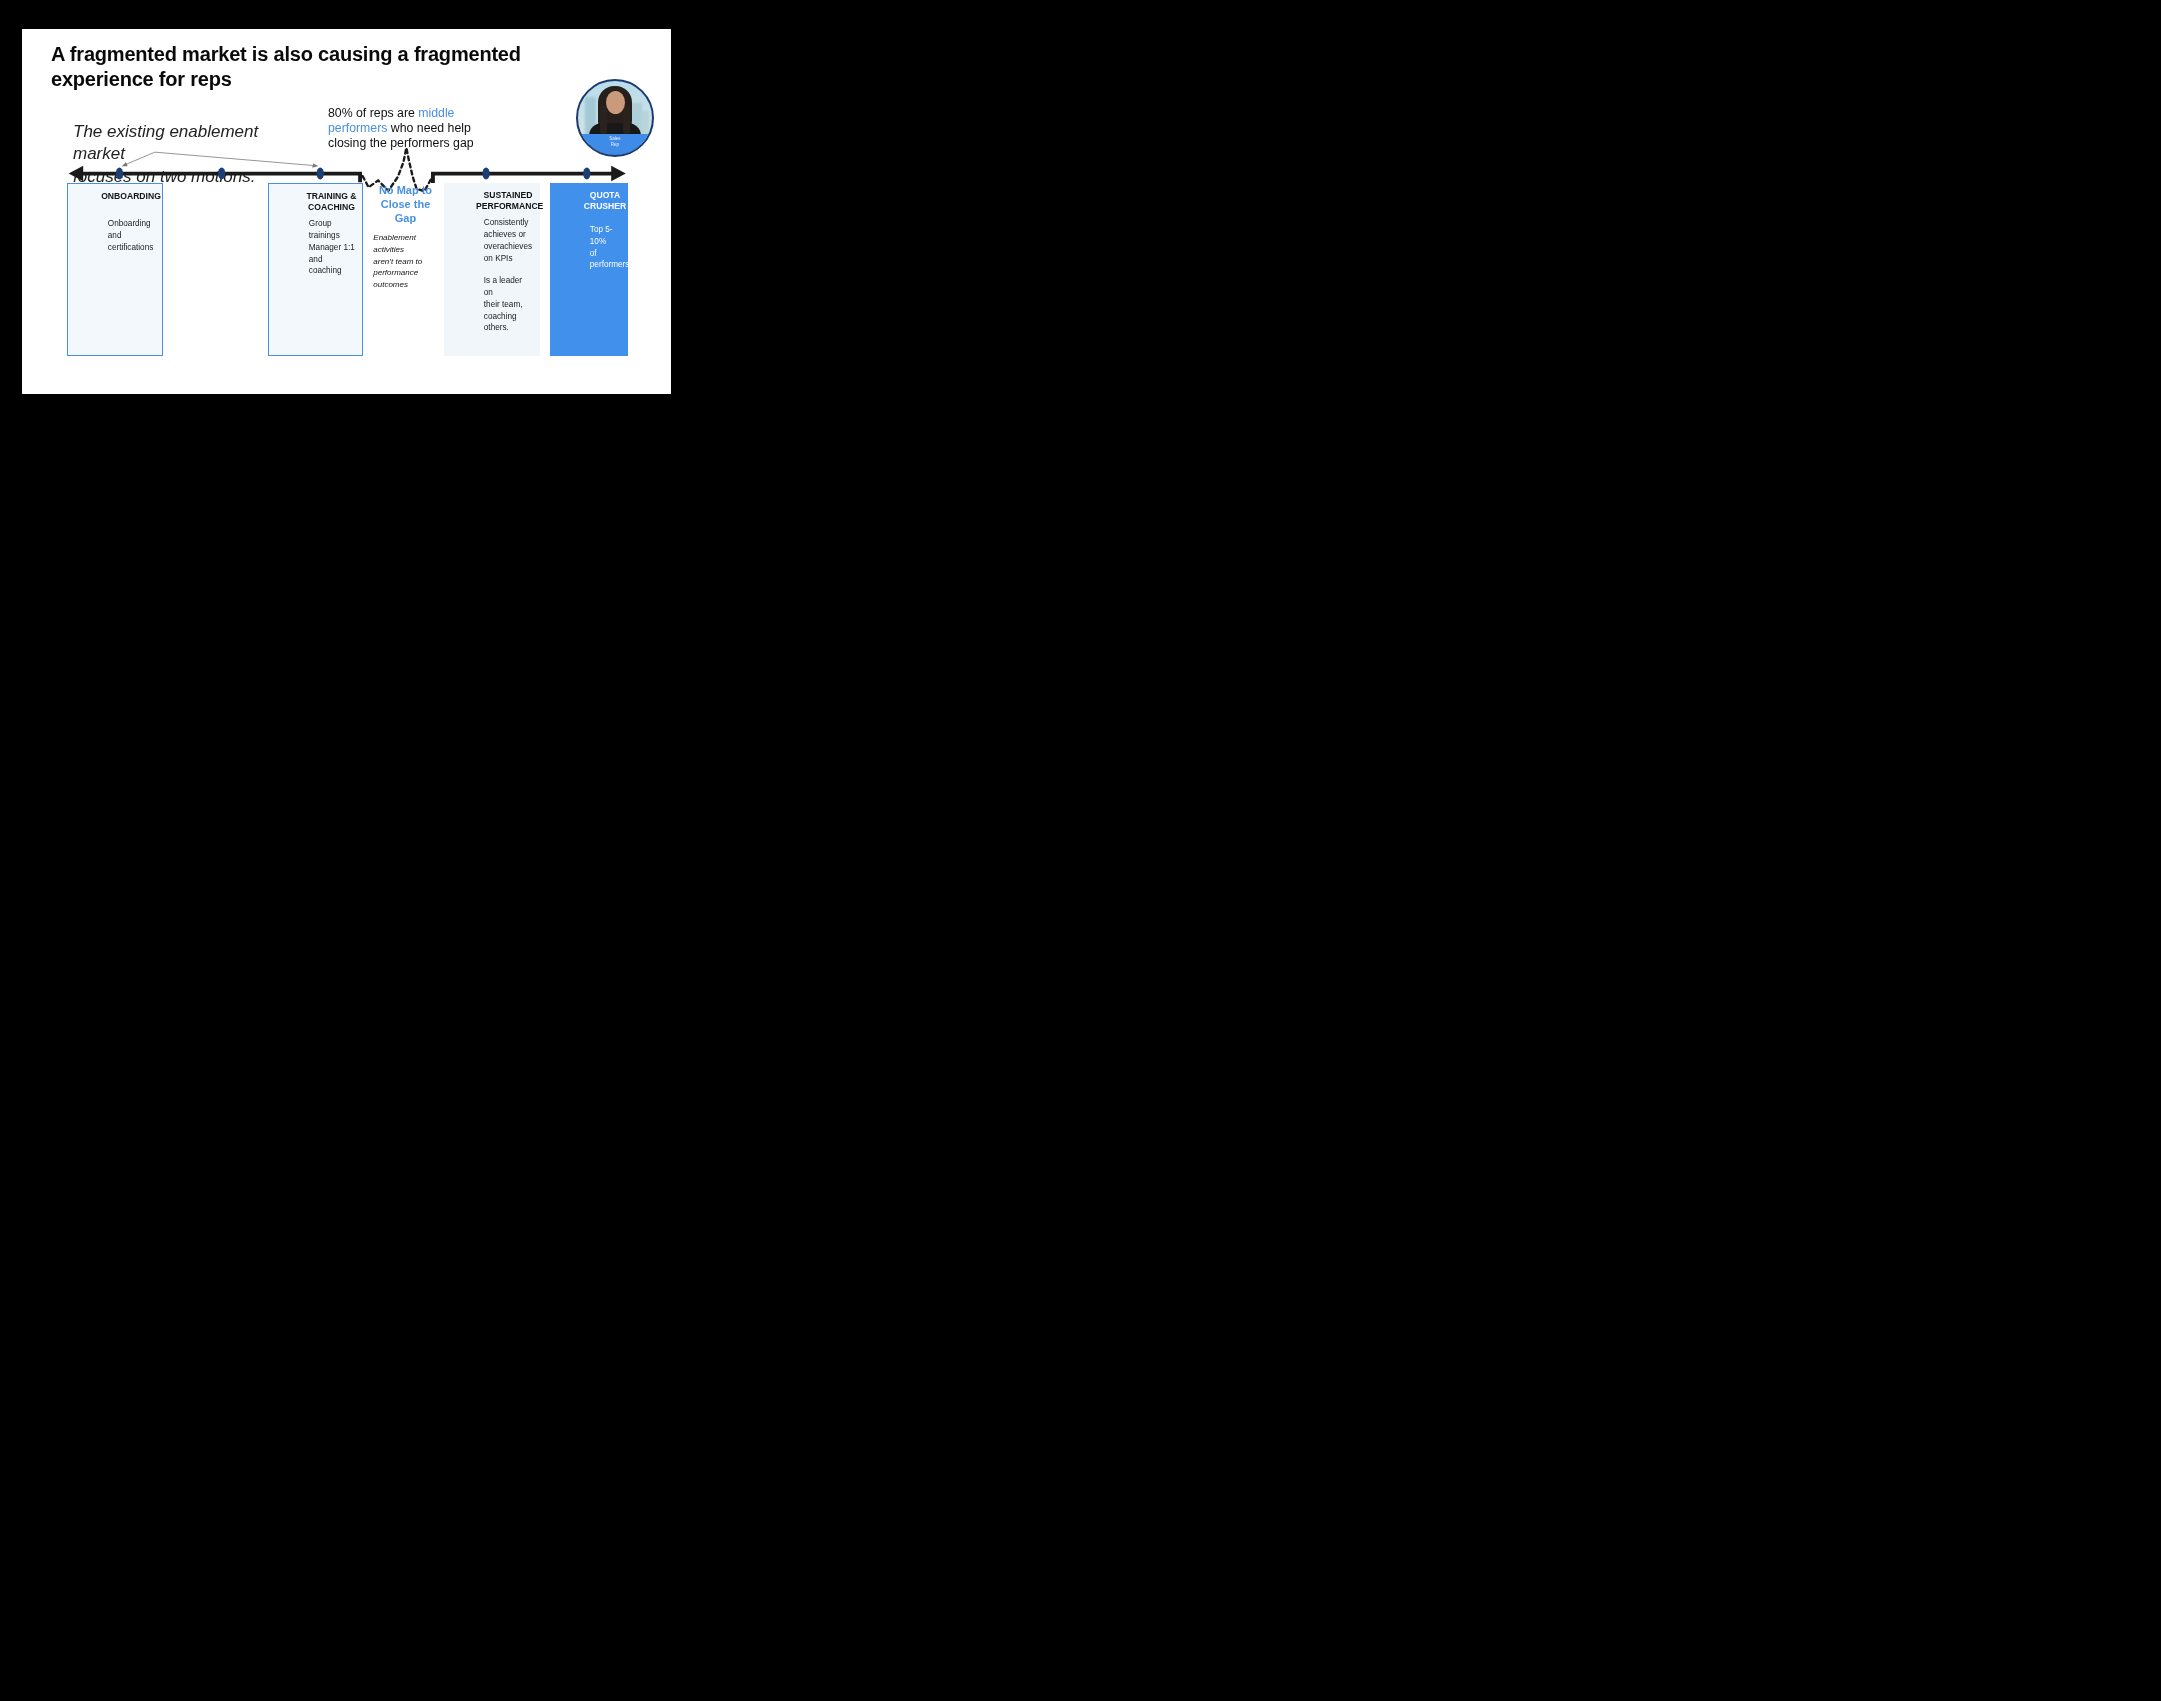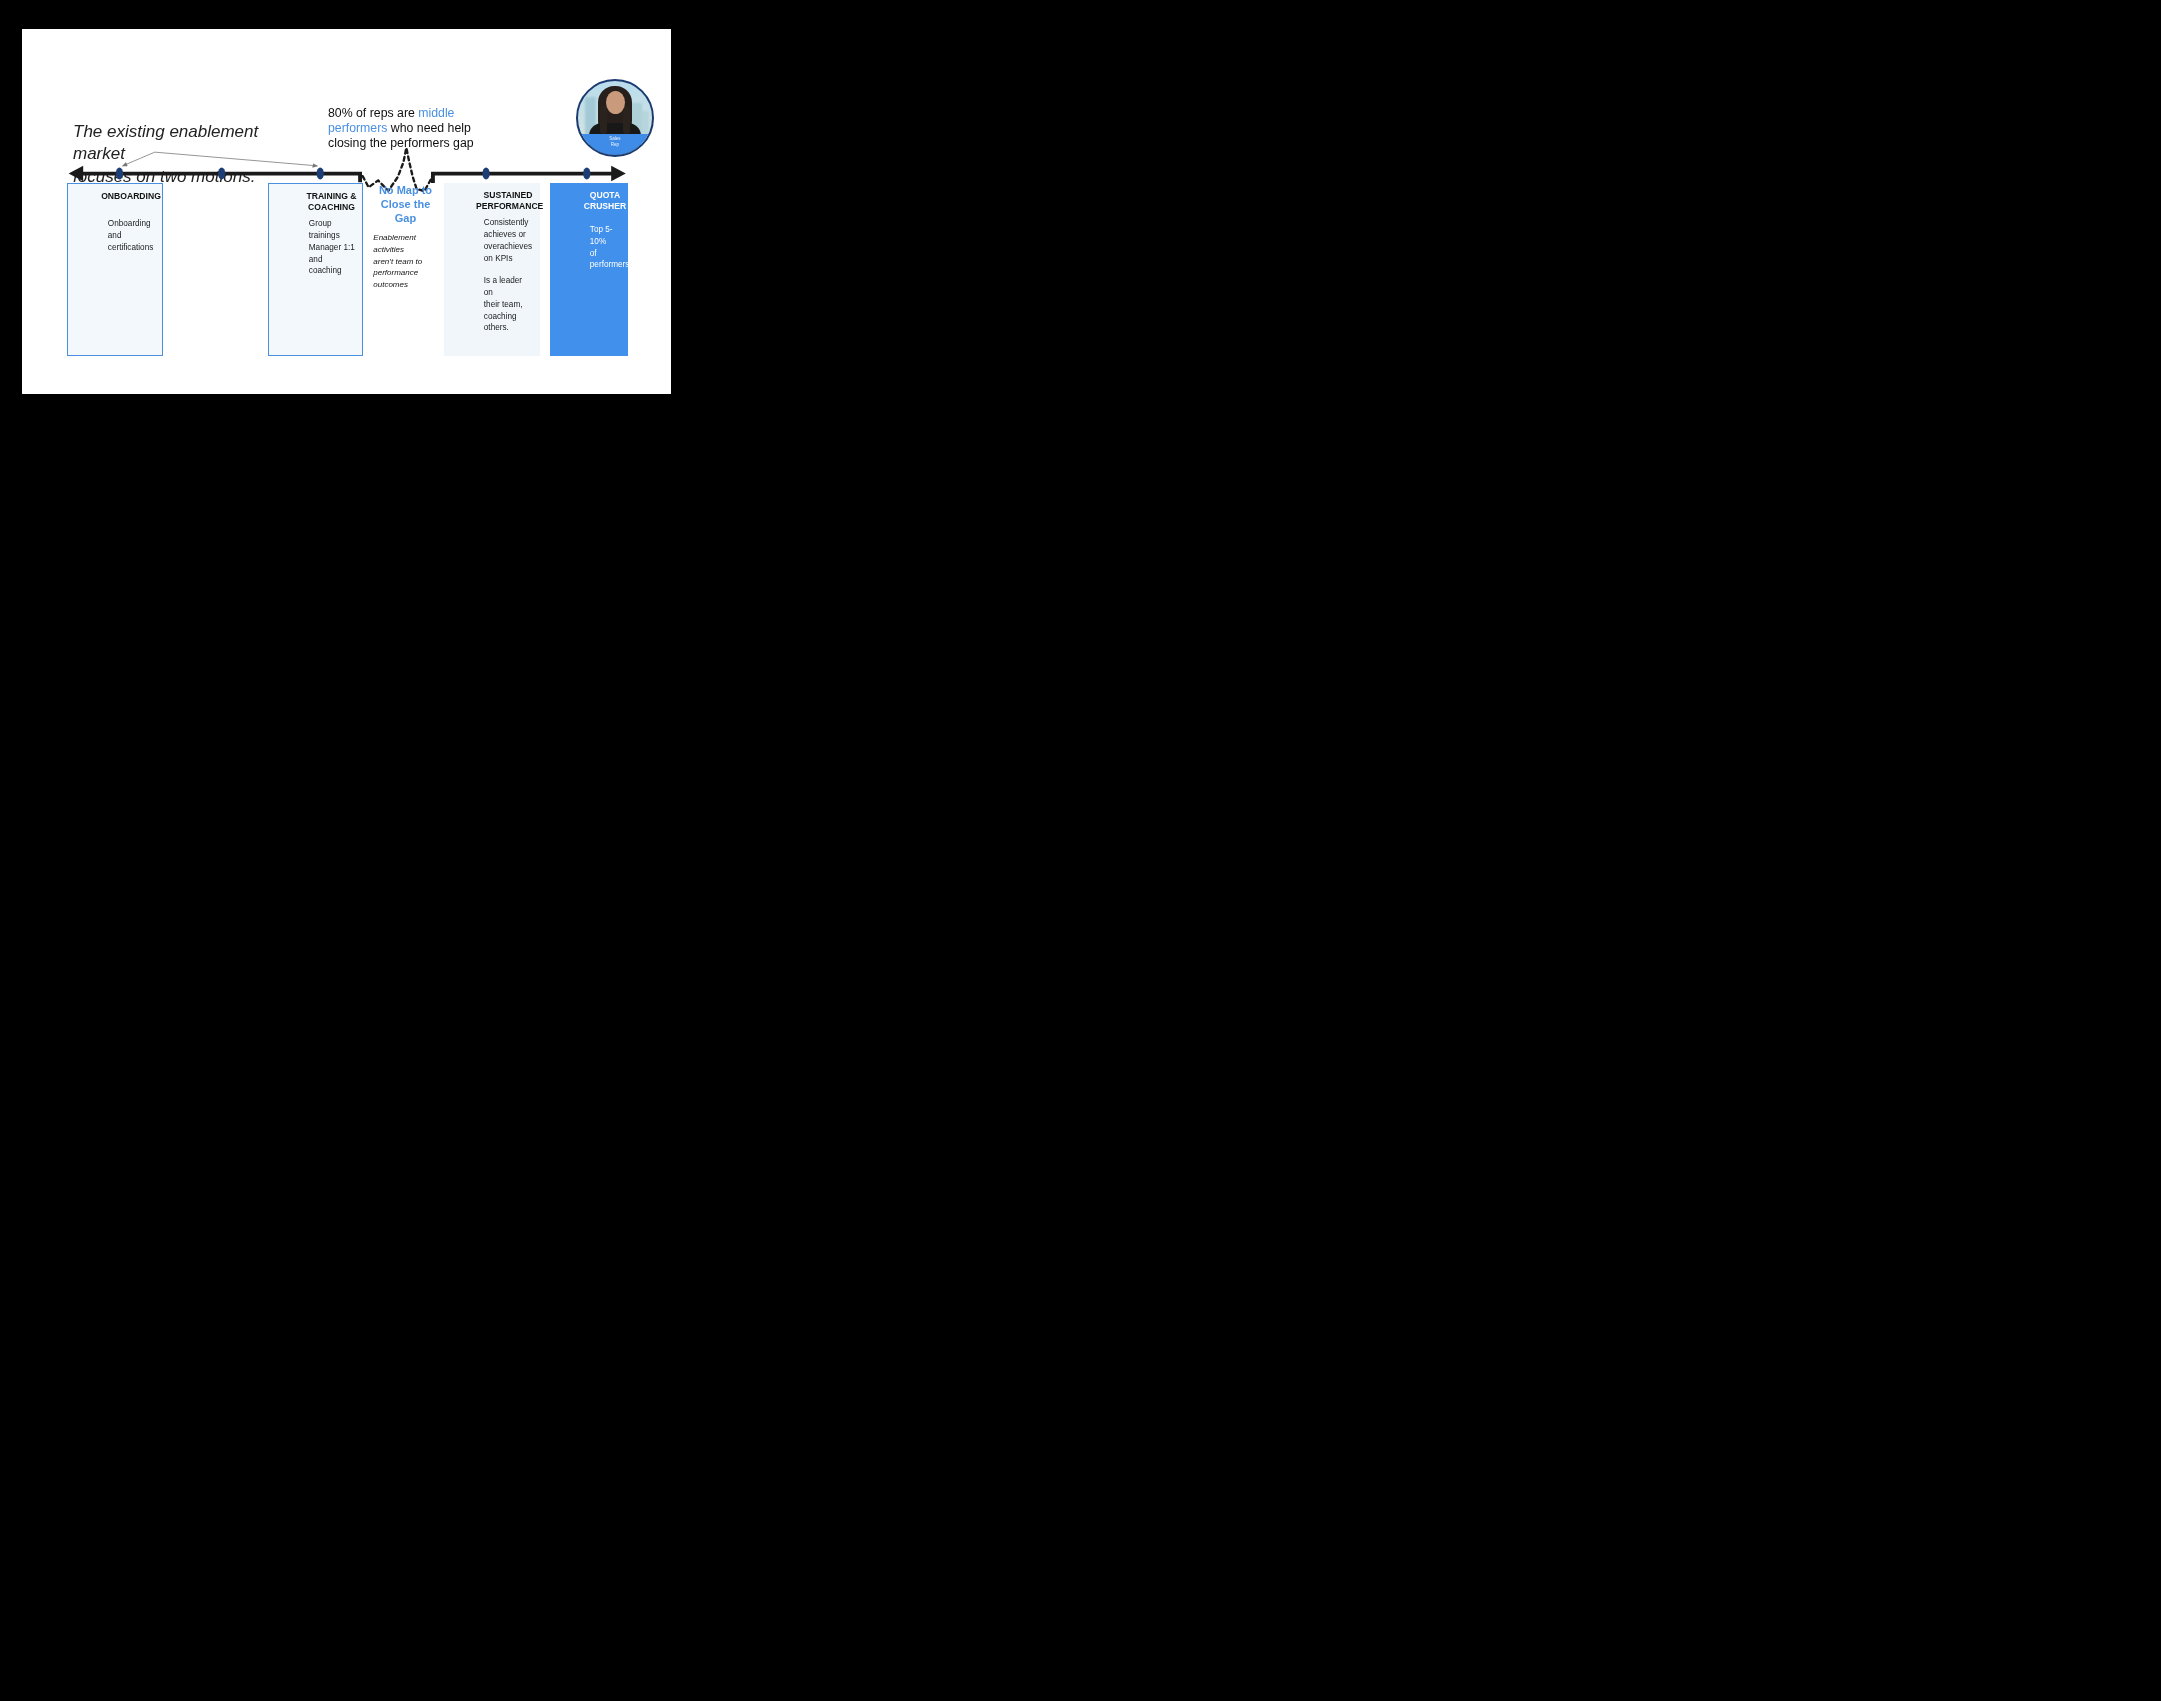--- a/index.html
+++ b/index.html
@@ -58,20 +58,22 @@
   .gapcol{position:absolute;left:347px;top:154px;width:73px;height:173px;}
   .gap-title{text-align:center;font-size:11px;font-weight:bold;color:#4A90E2;line-height:1.3;}
   .gap-body{margin:7px 0.9px 0 4.3px;font-size:8px;font-style:italic;color:#151515;line-height:1.45;text-align:left;}
 </style>
 </head>
 <body>
 
 <div class="stage">
   <div class="slide">
 
+    <div class="title pre">A fragmented market is also causing a fragmented
+experience for reps</div>
 
     <div class="left-note pre">The existing enablement market
 focuses on two motions:</div>
 
     <div class="stat pre"><span>80% of reps are </span><span class="hl">middle
 performers</span><span> who need help
 closing the performers gap</span></div>
 
     <div class="avatar">
       <div class="bldg b1"></div>

